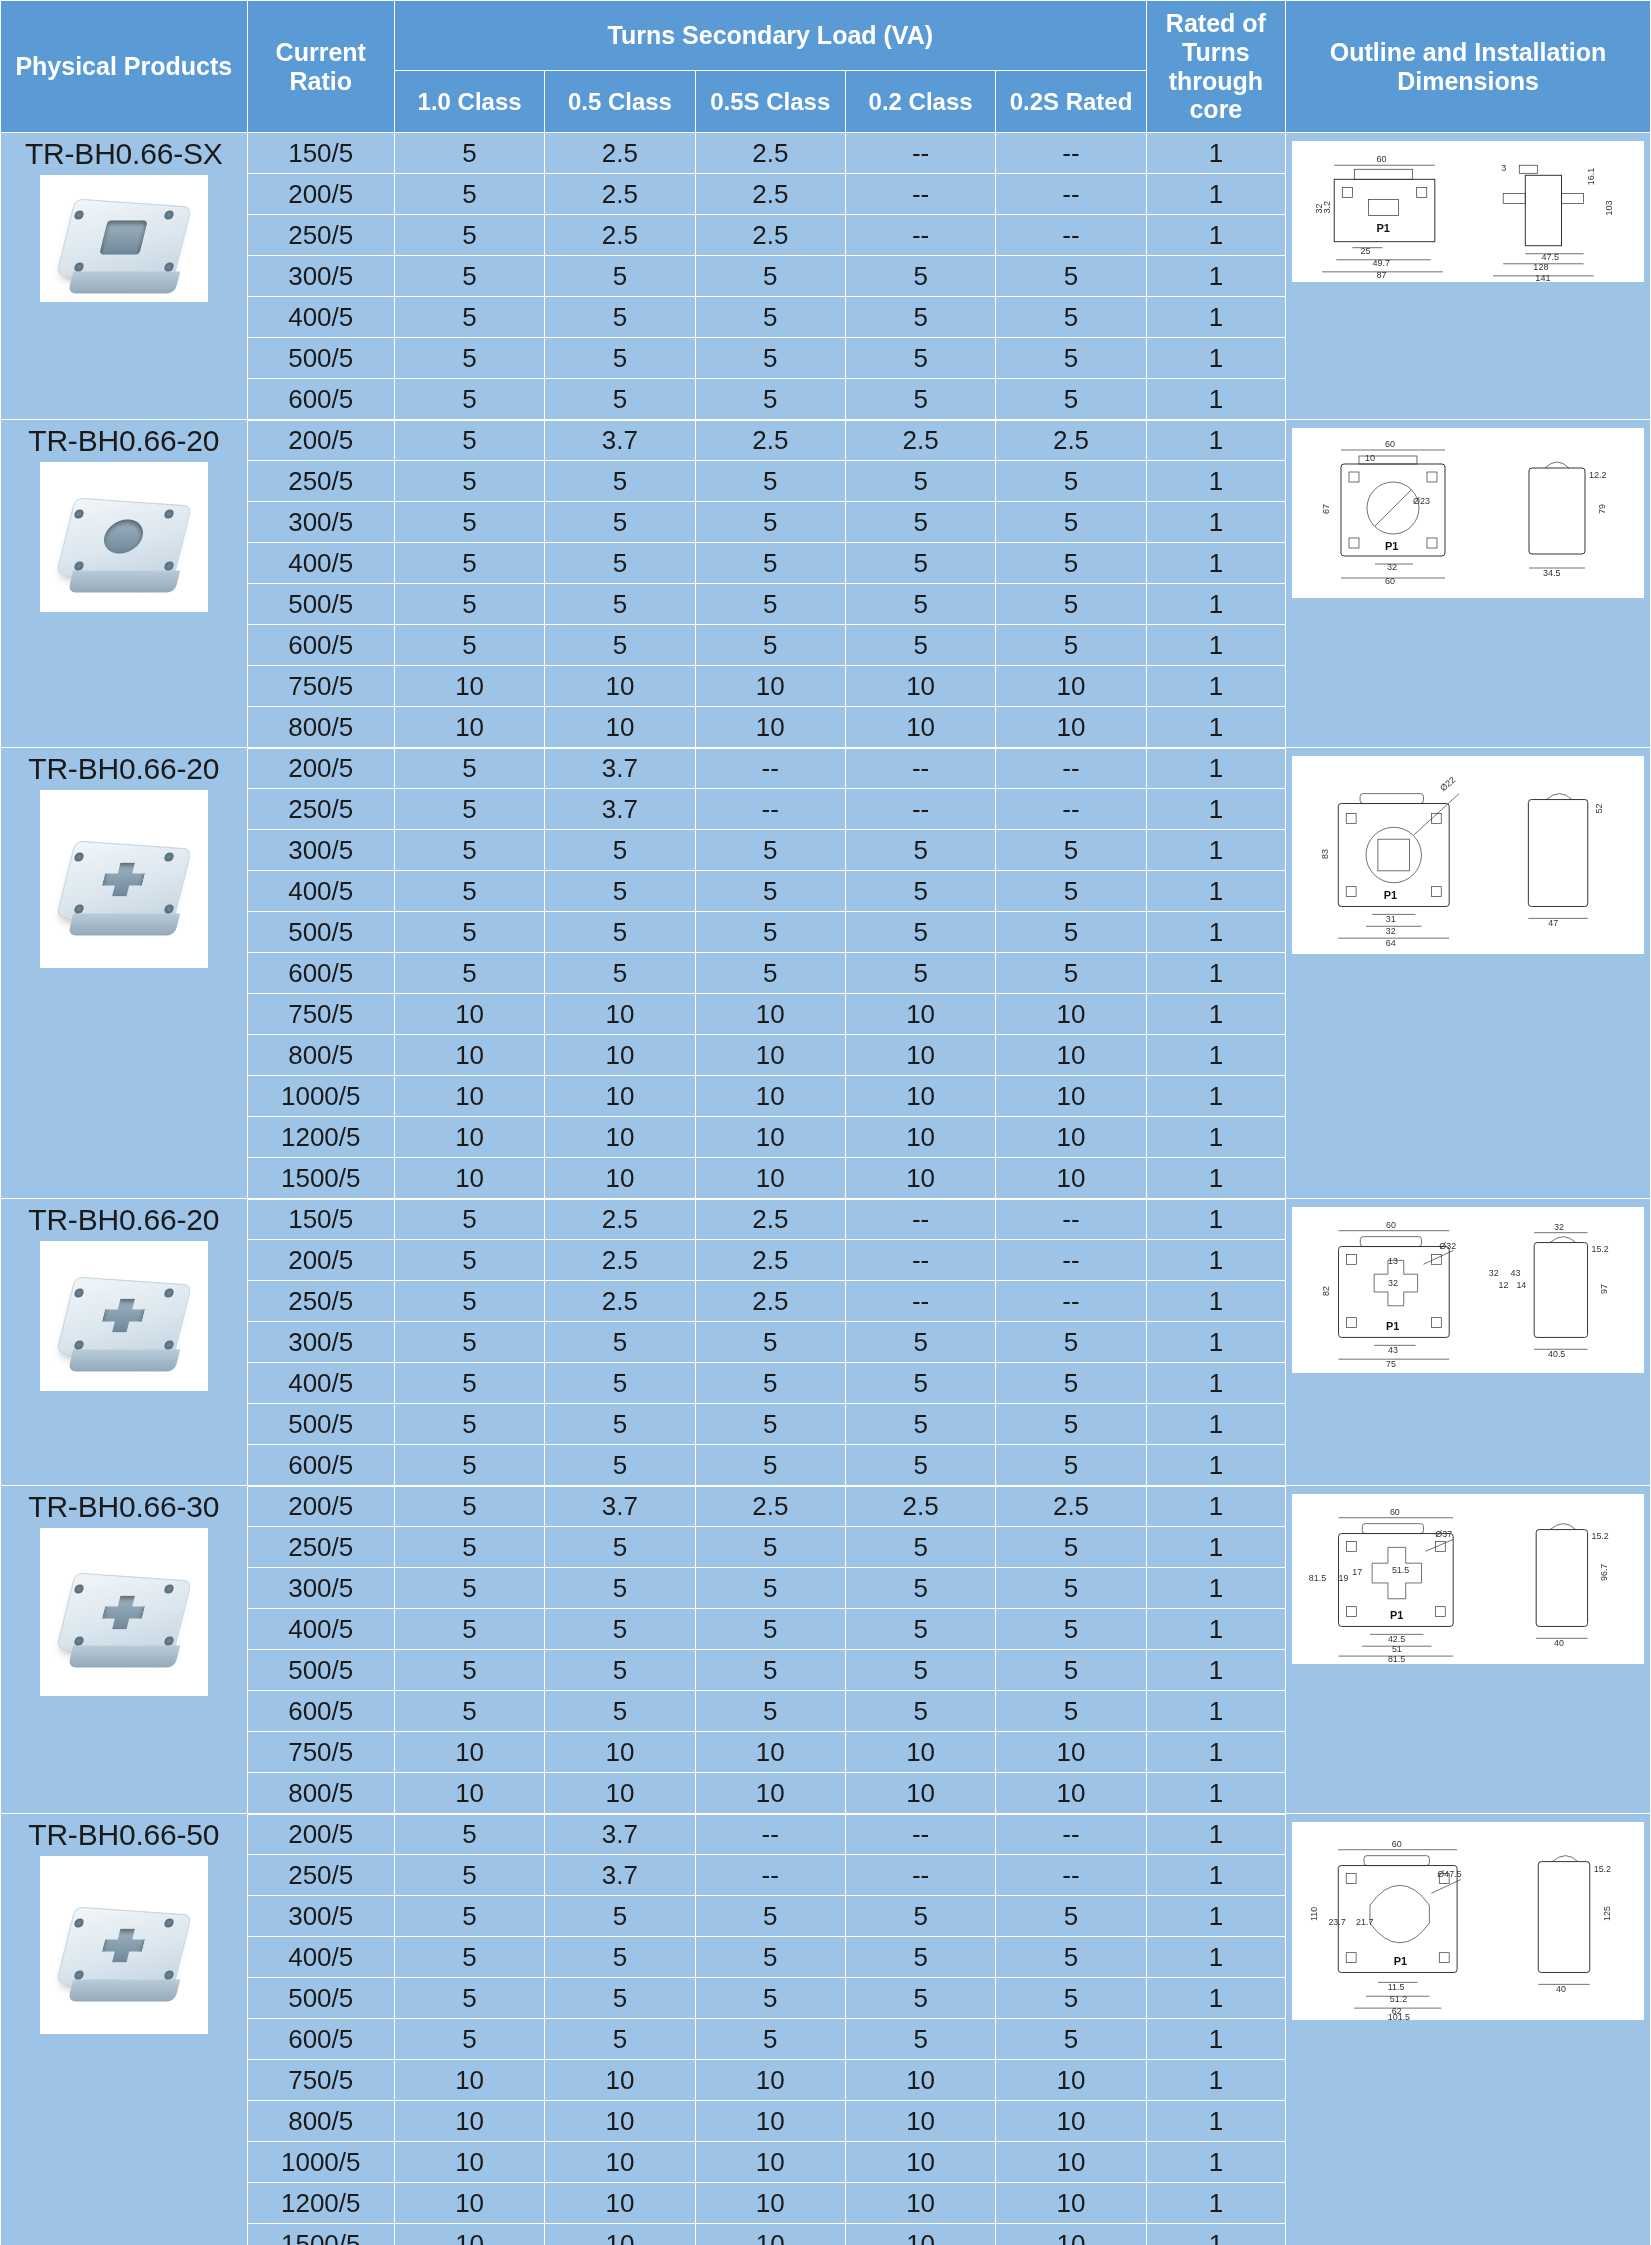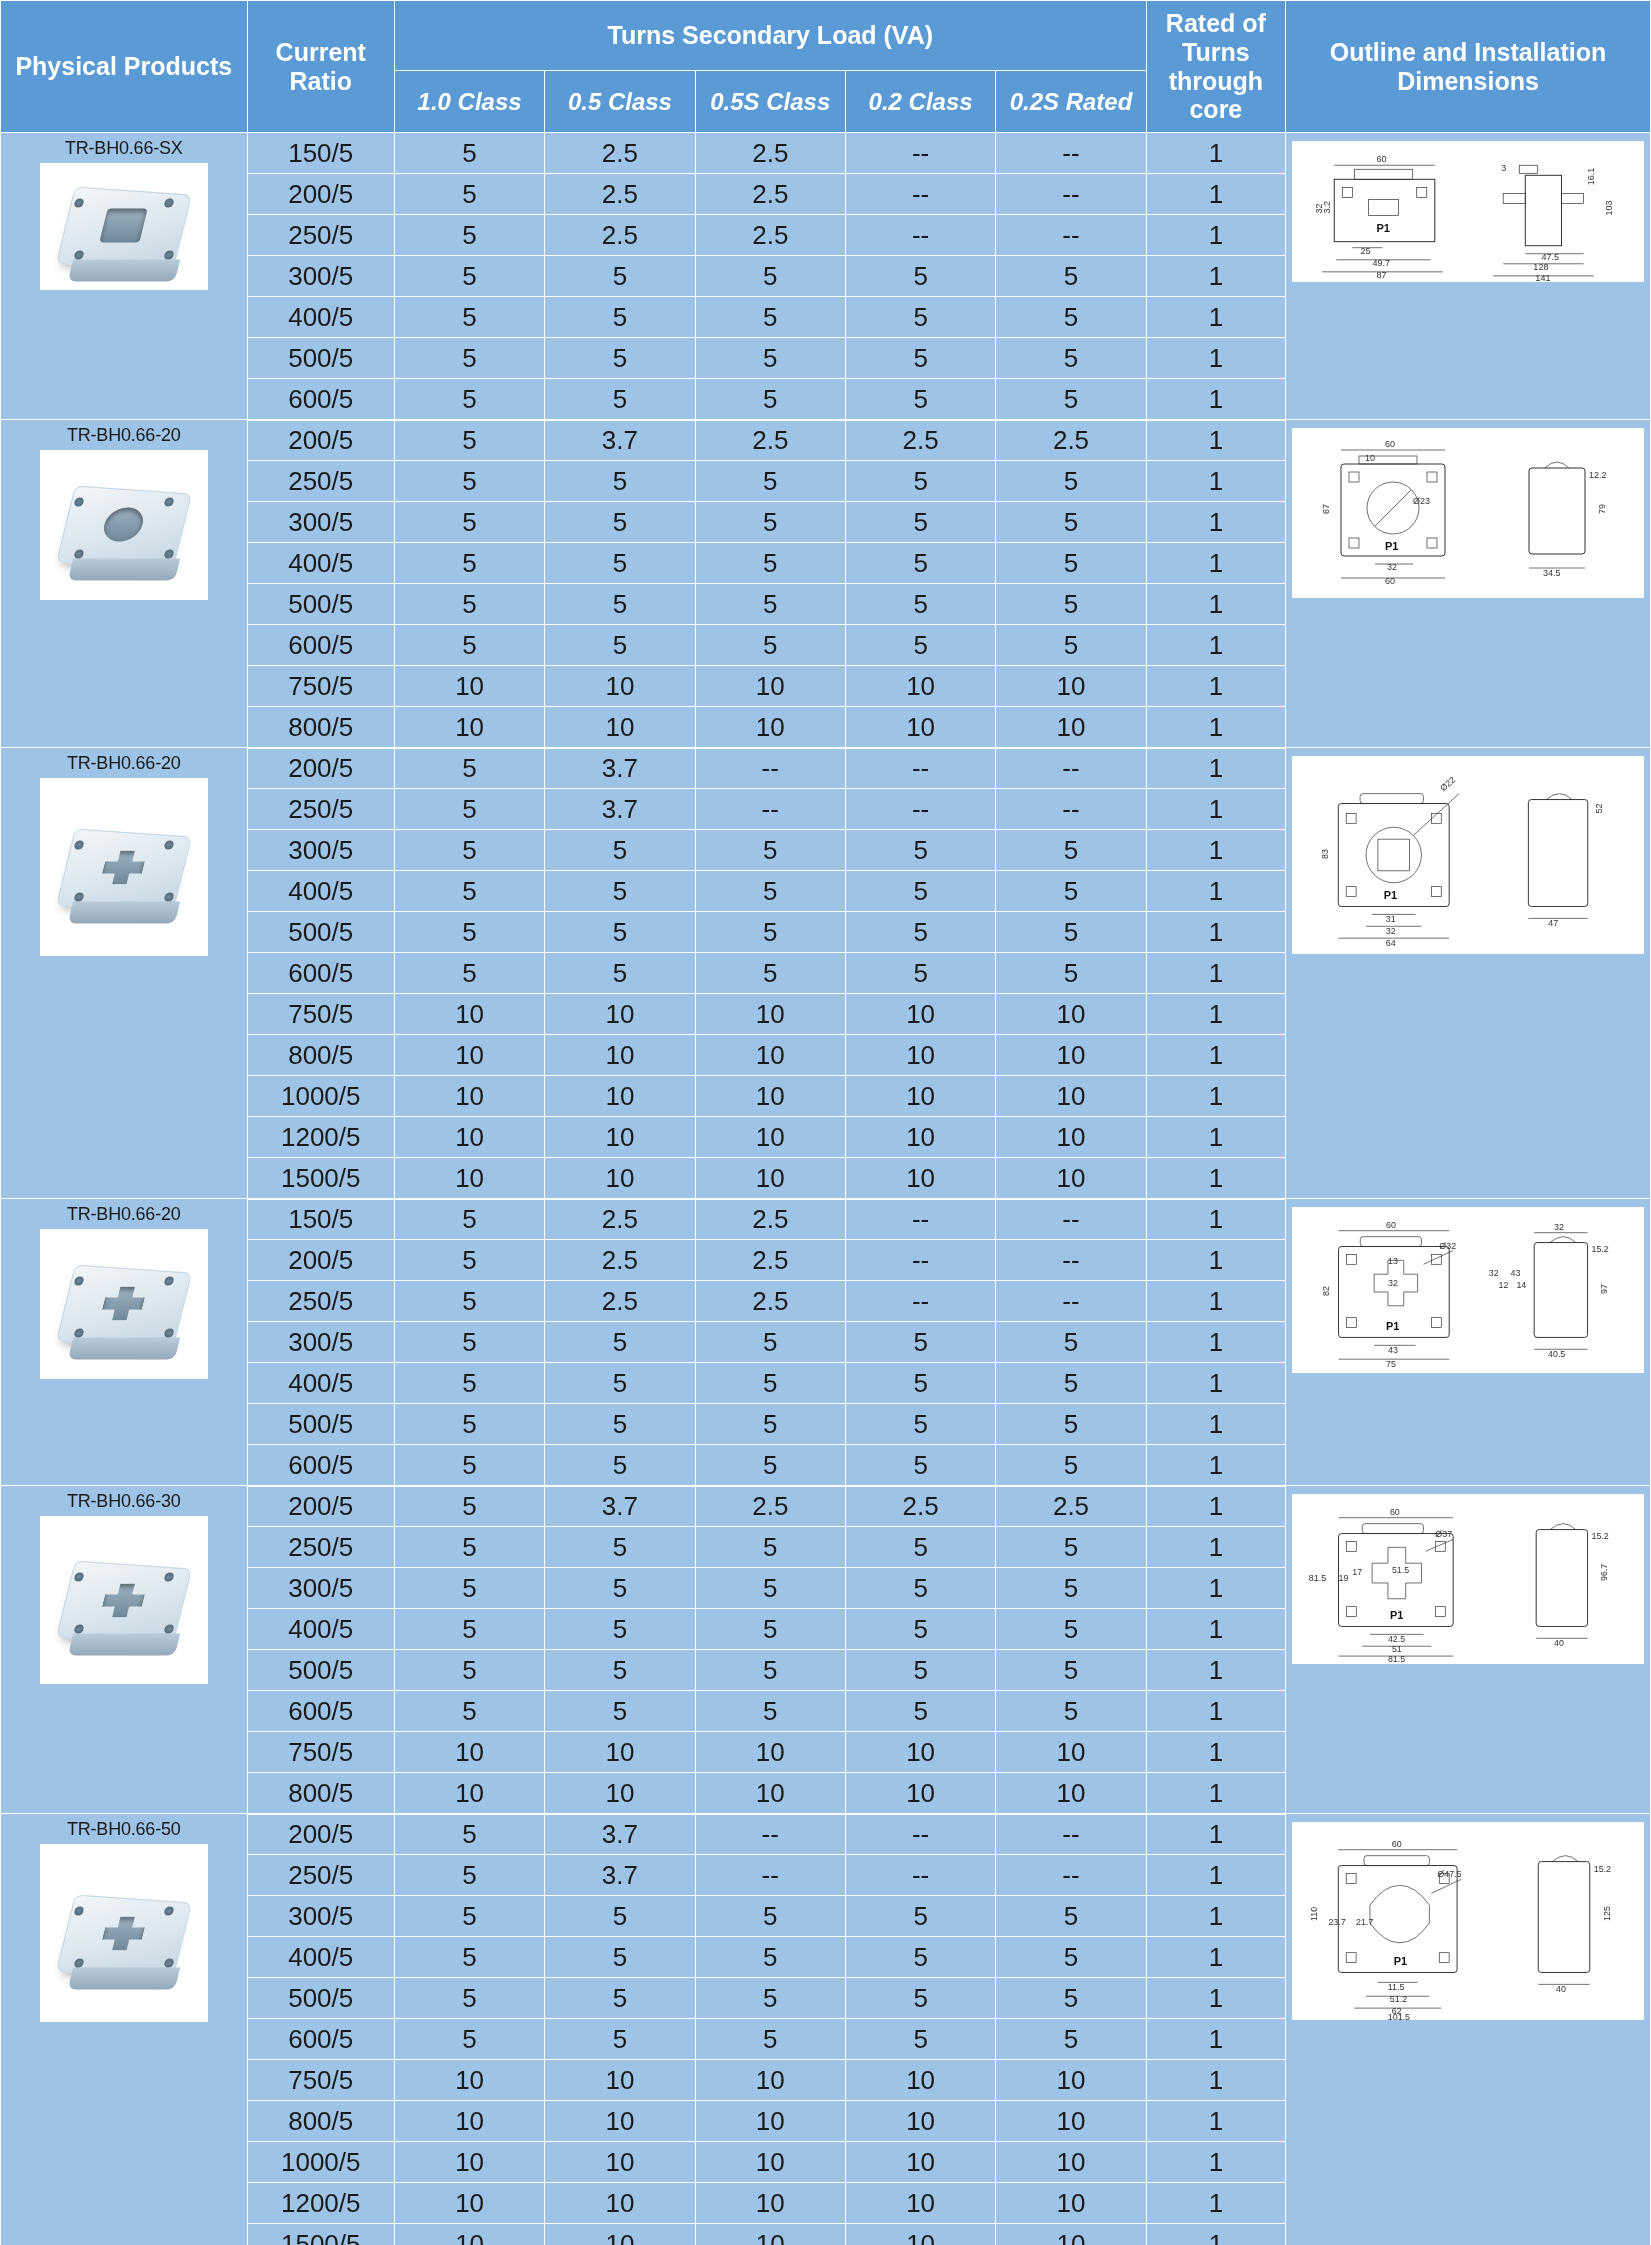--- a/index.html
+++ b/index.html
@@ -35,21 +35,20 @@
     background: #5b9bd5;
     color: #ffffff;
     font-weight: bold;
     font-size: 25px;
     line-height: 1.15;
     padding: 8px 4px;
   }
   thead th.sub {
     font-size: 24px;
     padding: 6px 2px;
-    font-style: italic;
   }
   tbody td {
     background: #9dc3e6;
     color: #1a1a1a;
     font-size: 26px;
     height: 41px;
     line-height: 1.0;
   }
   tbody td.prodcell,
   tbody td.outlinecell {
@@ -60,21 +59,21 @@
 
   
   .prod-wrap {
     display: flex;
     flex-direction: column;
     align-items: center;
     padding: 6px 4px 10px 4px;
     gap: 6px;
   }
   .prod-name {
-    font-size: 18px;
+    font-size: 30px;
     color: #1a1a1a;
     white-space: nowrap;
     letter-spacing: -0.2px;
   }
   .photo {
     width: 168px;
     background: #ffffff;
     border: 1px solid #ffffff;
     position: relative;
     overflow: hidden;

